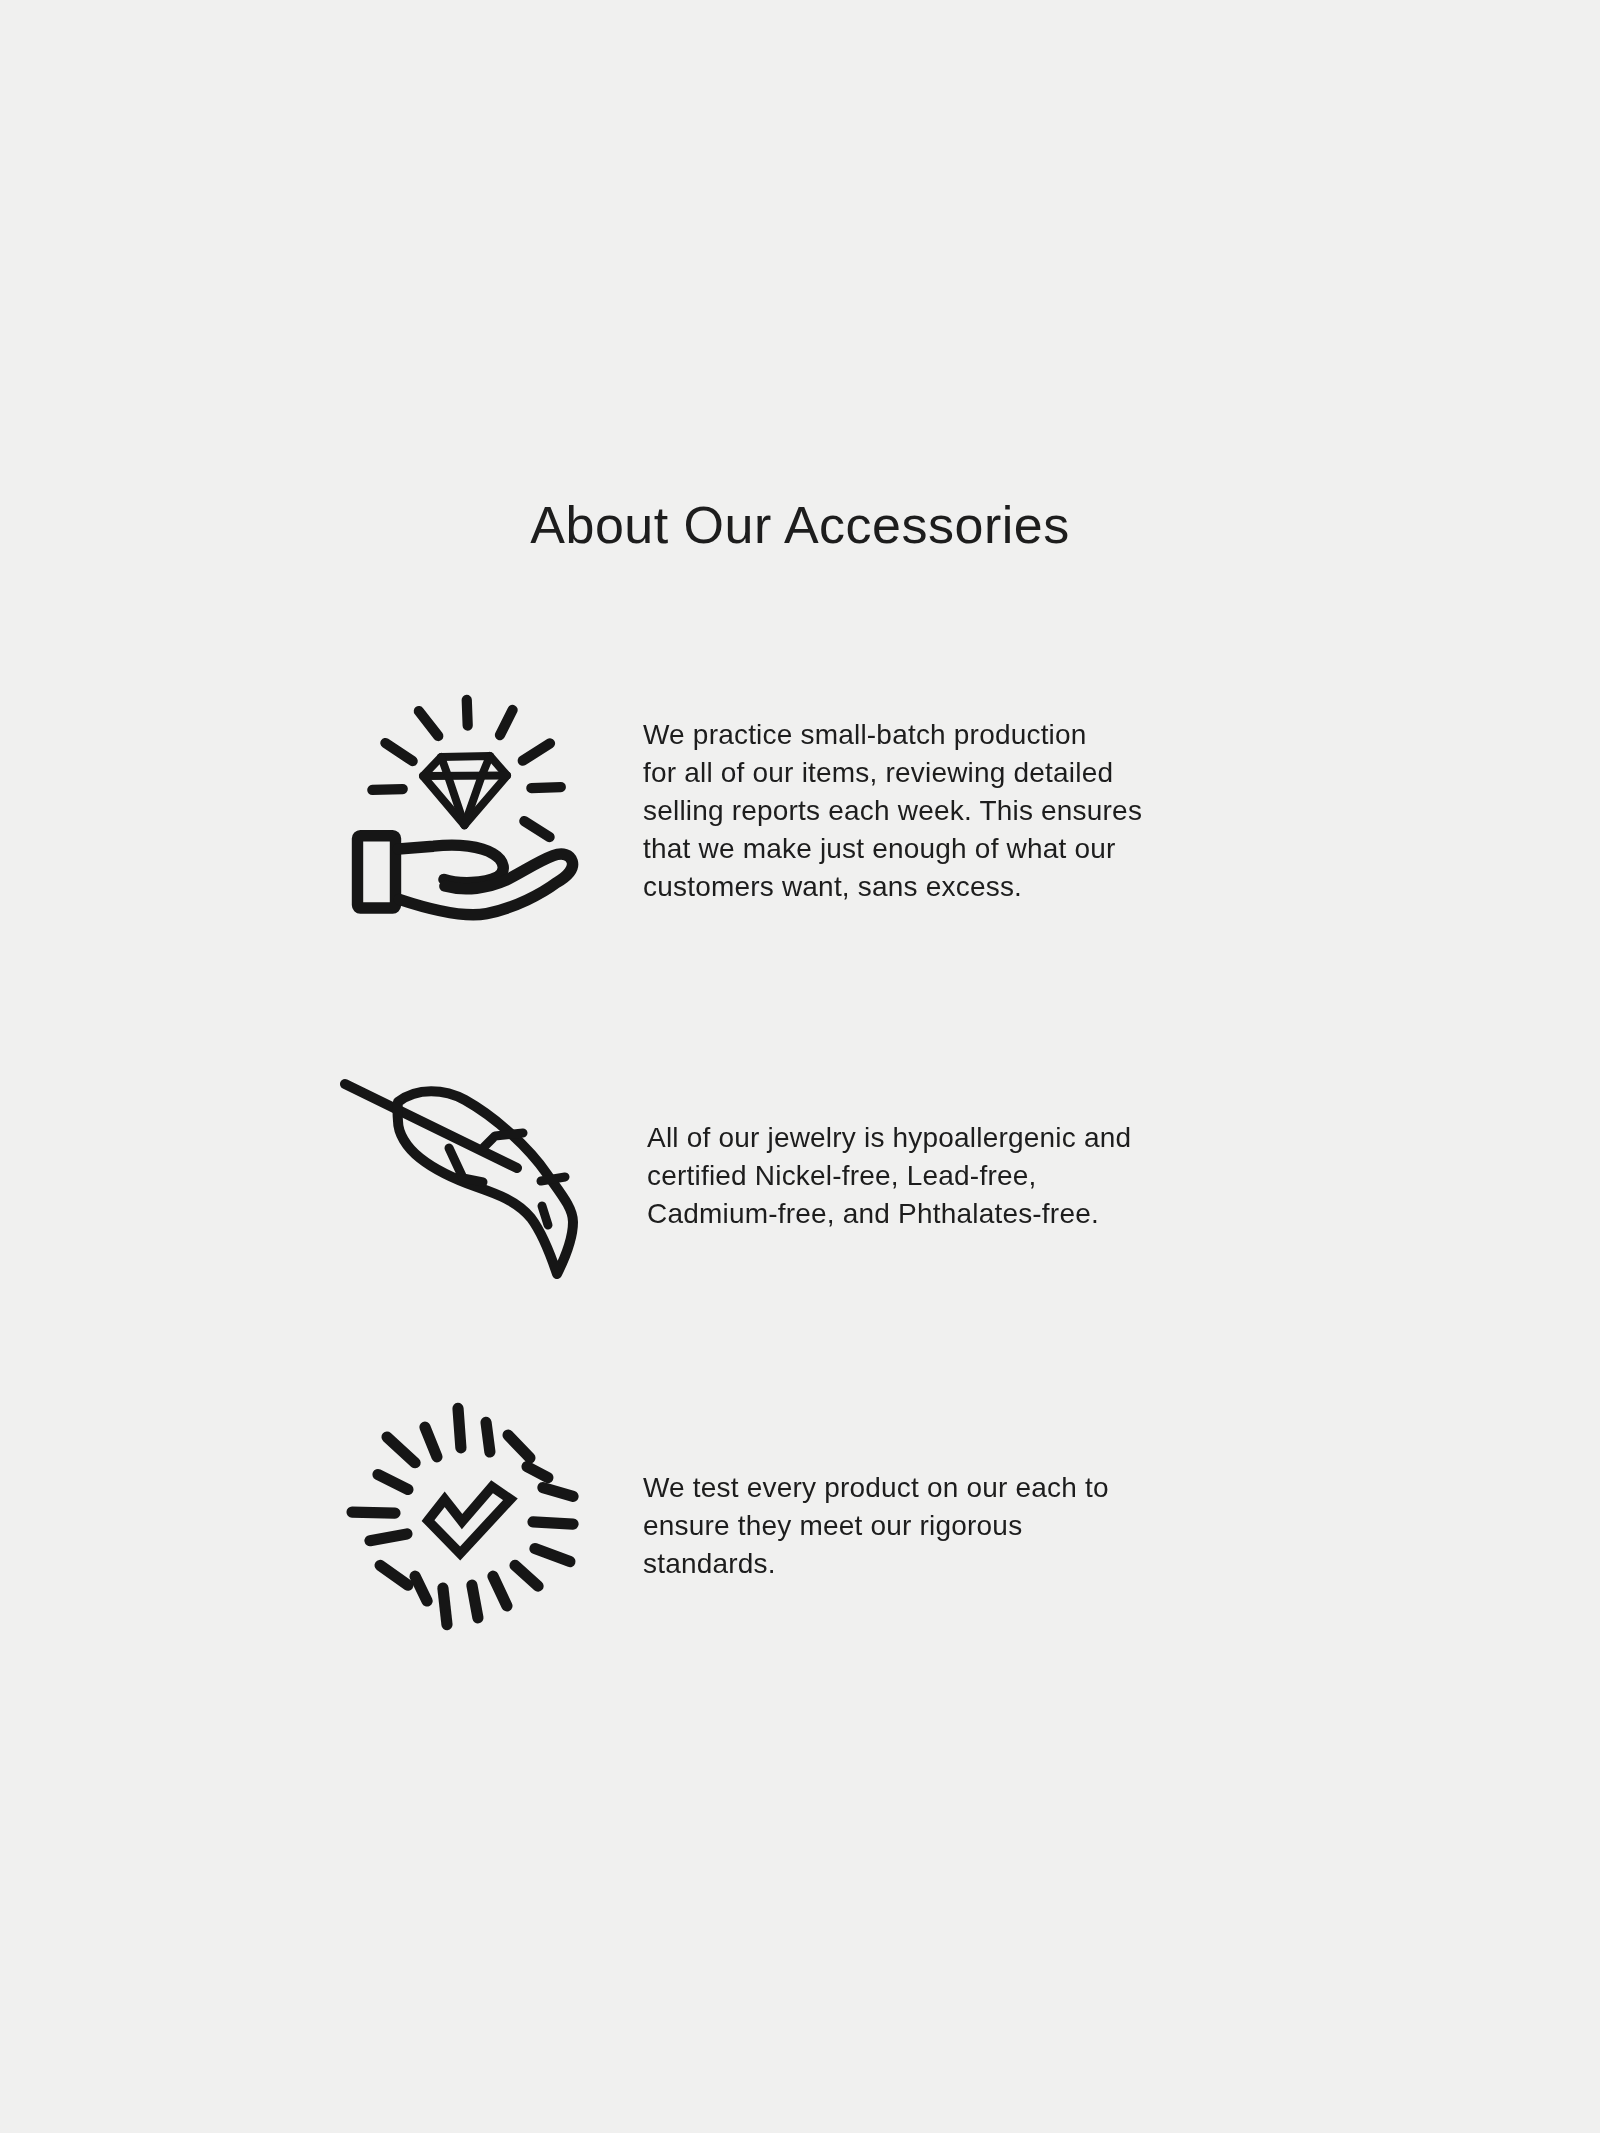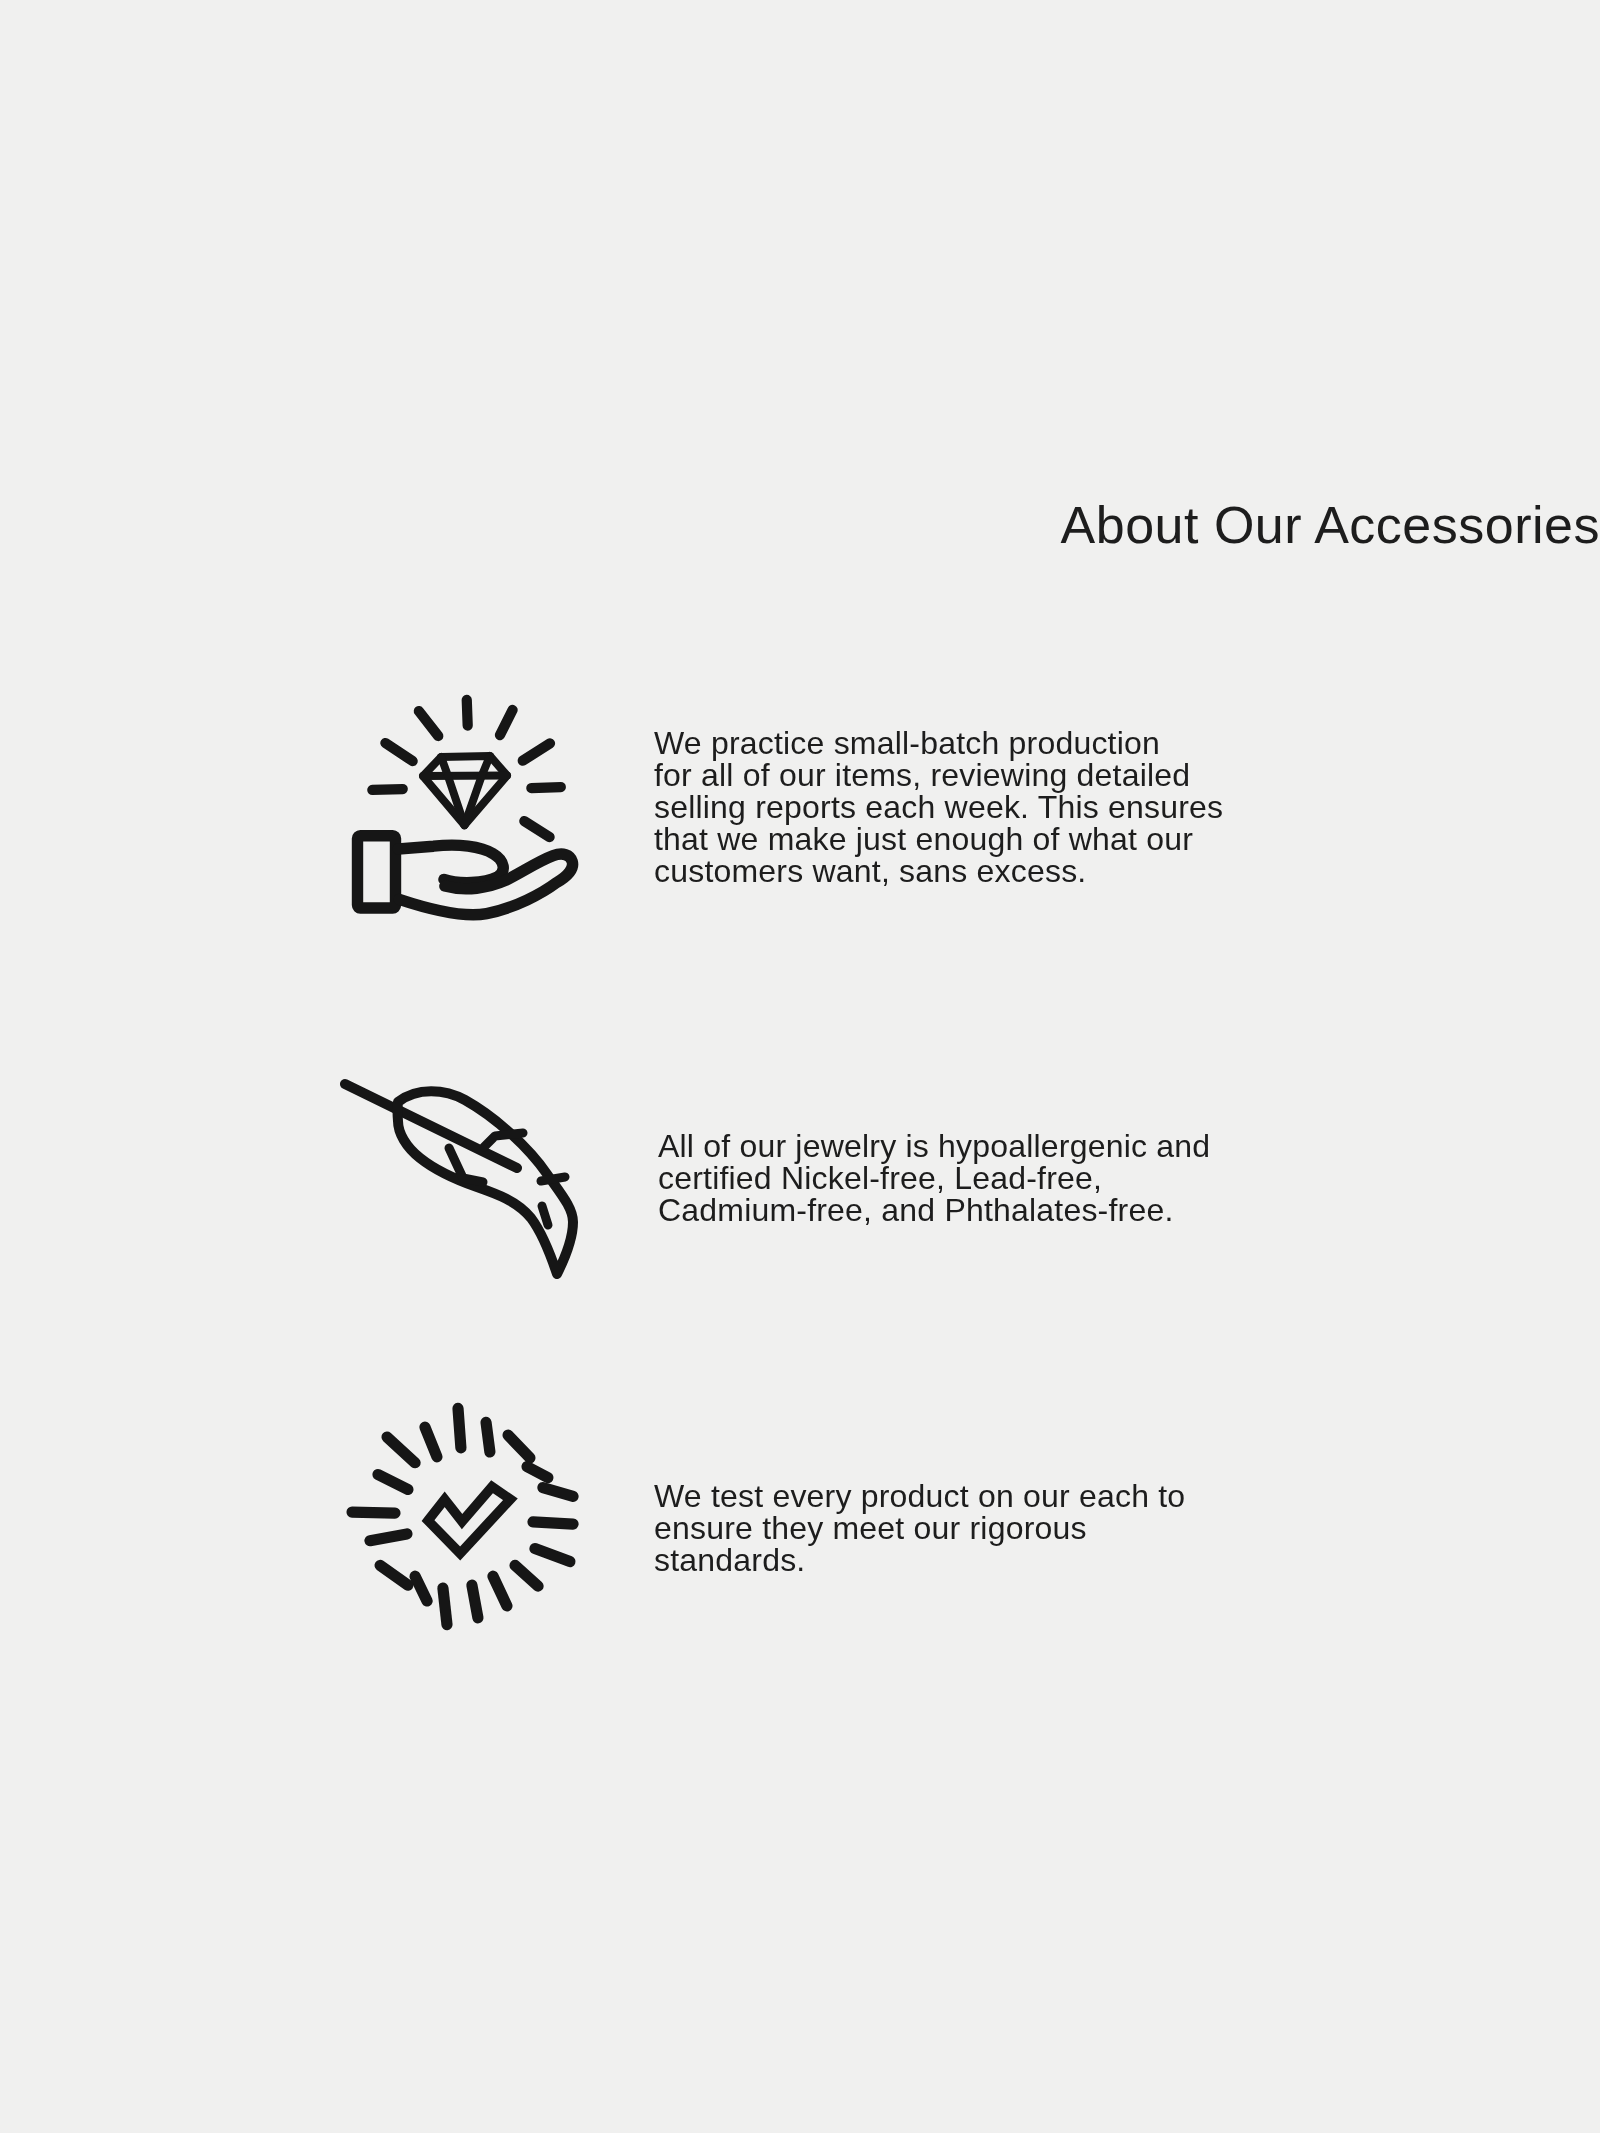--- a/index.html
+++ b/index.html
@@ -10,37 +10,37 @@
     background: var(--background, #f0f0ef);
     font-family: "Liberation Sans", "DejaVu Sans", sans-serif;
     overflow: hidden;
   }
   .section-title {
     position: absolute;
     top: 498px;
     left: 0;
     width: 100%;
     margin: 0;
-    text-align: right;
+    text-align: center;
     font-size: 52px;
     line-height: 54px;
     font-weight: 400;
     letter-spacing: 0.5px;
     color: var(--text_color, #1d1d1d);
   }
   .feature-icon {
     position: absolute;
     color: var(--ink, #161616);
     overflow: visible;
   }
   .feature-text {
     position: absolute;
-    margin: 11px;
-    font-size: 32px;
-    line-height: 32px;
+    margin: 0;
+    font-size: 28px;
+    line-height: 38px;
     letter-spacing: 0.2px;
     color: var(--text_color, #1d1d1d);
     white-space: pre-line;
   }
   .icon-1 { left: 348px; top: 697px;  width: 228px; height: 230px; }
   .text-1 { left: 643px; top: 716px; }
   .icon-2 { left: 341px; top: 1082px; width: 240px; height: 212px; }
   .text-2 { left: 647px; top: 1119px; }
   .icon-3 { left: 348px; top: 1404px; width: 232px; height: 237px; }
   .text-3 { left: 643px; top: 1469px; }

